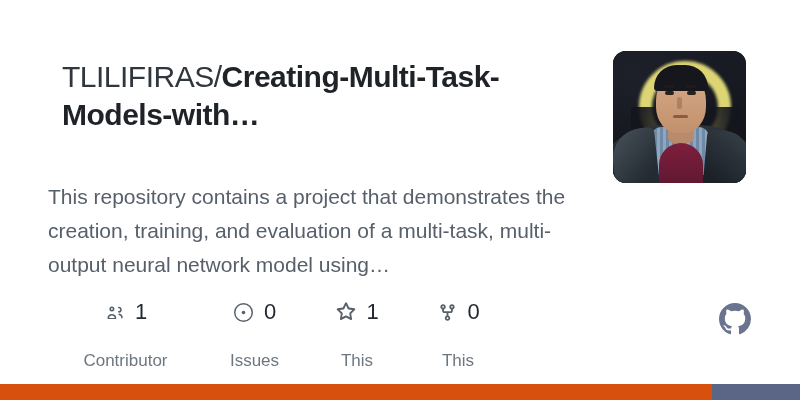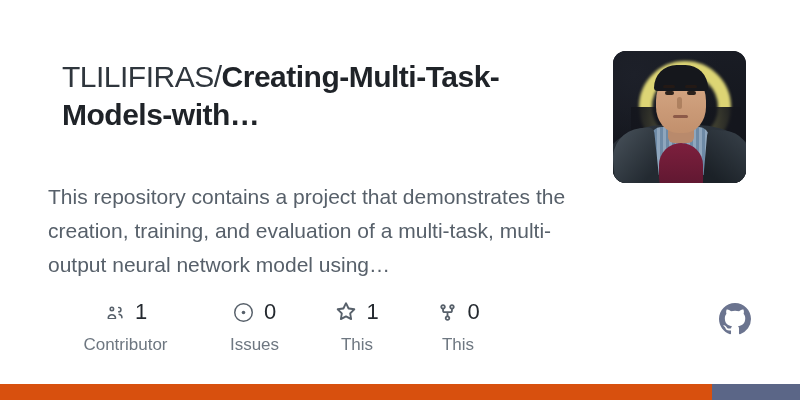--- a/index.html
+++ b/index.html
@@ -238,21 +238,21 @@
     width: 22px;
     height: 22px;
     color: #57606a;
   }
   .stat-count {
     font-size: 22px;
     color: #24292f;
     line-height: 1;
   }
   .stat-label {
-    margin-top: 9px;
+    margin-top: 25px;
     font-size: 17px;
     color: #6e7781;
     white-space: nowrap;
   }
   #stat-contributors { width: 155px; }
   #stat-issues { width: 103px; }
   #stat-stars { width: 102px; }
   #stat-forks { width: 100px; }
 
   

